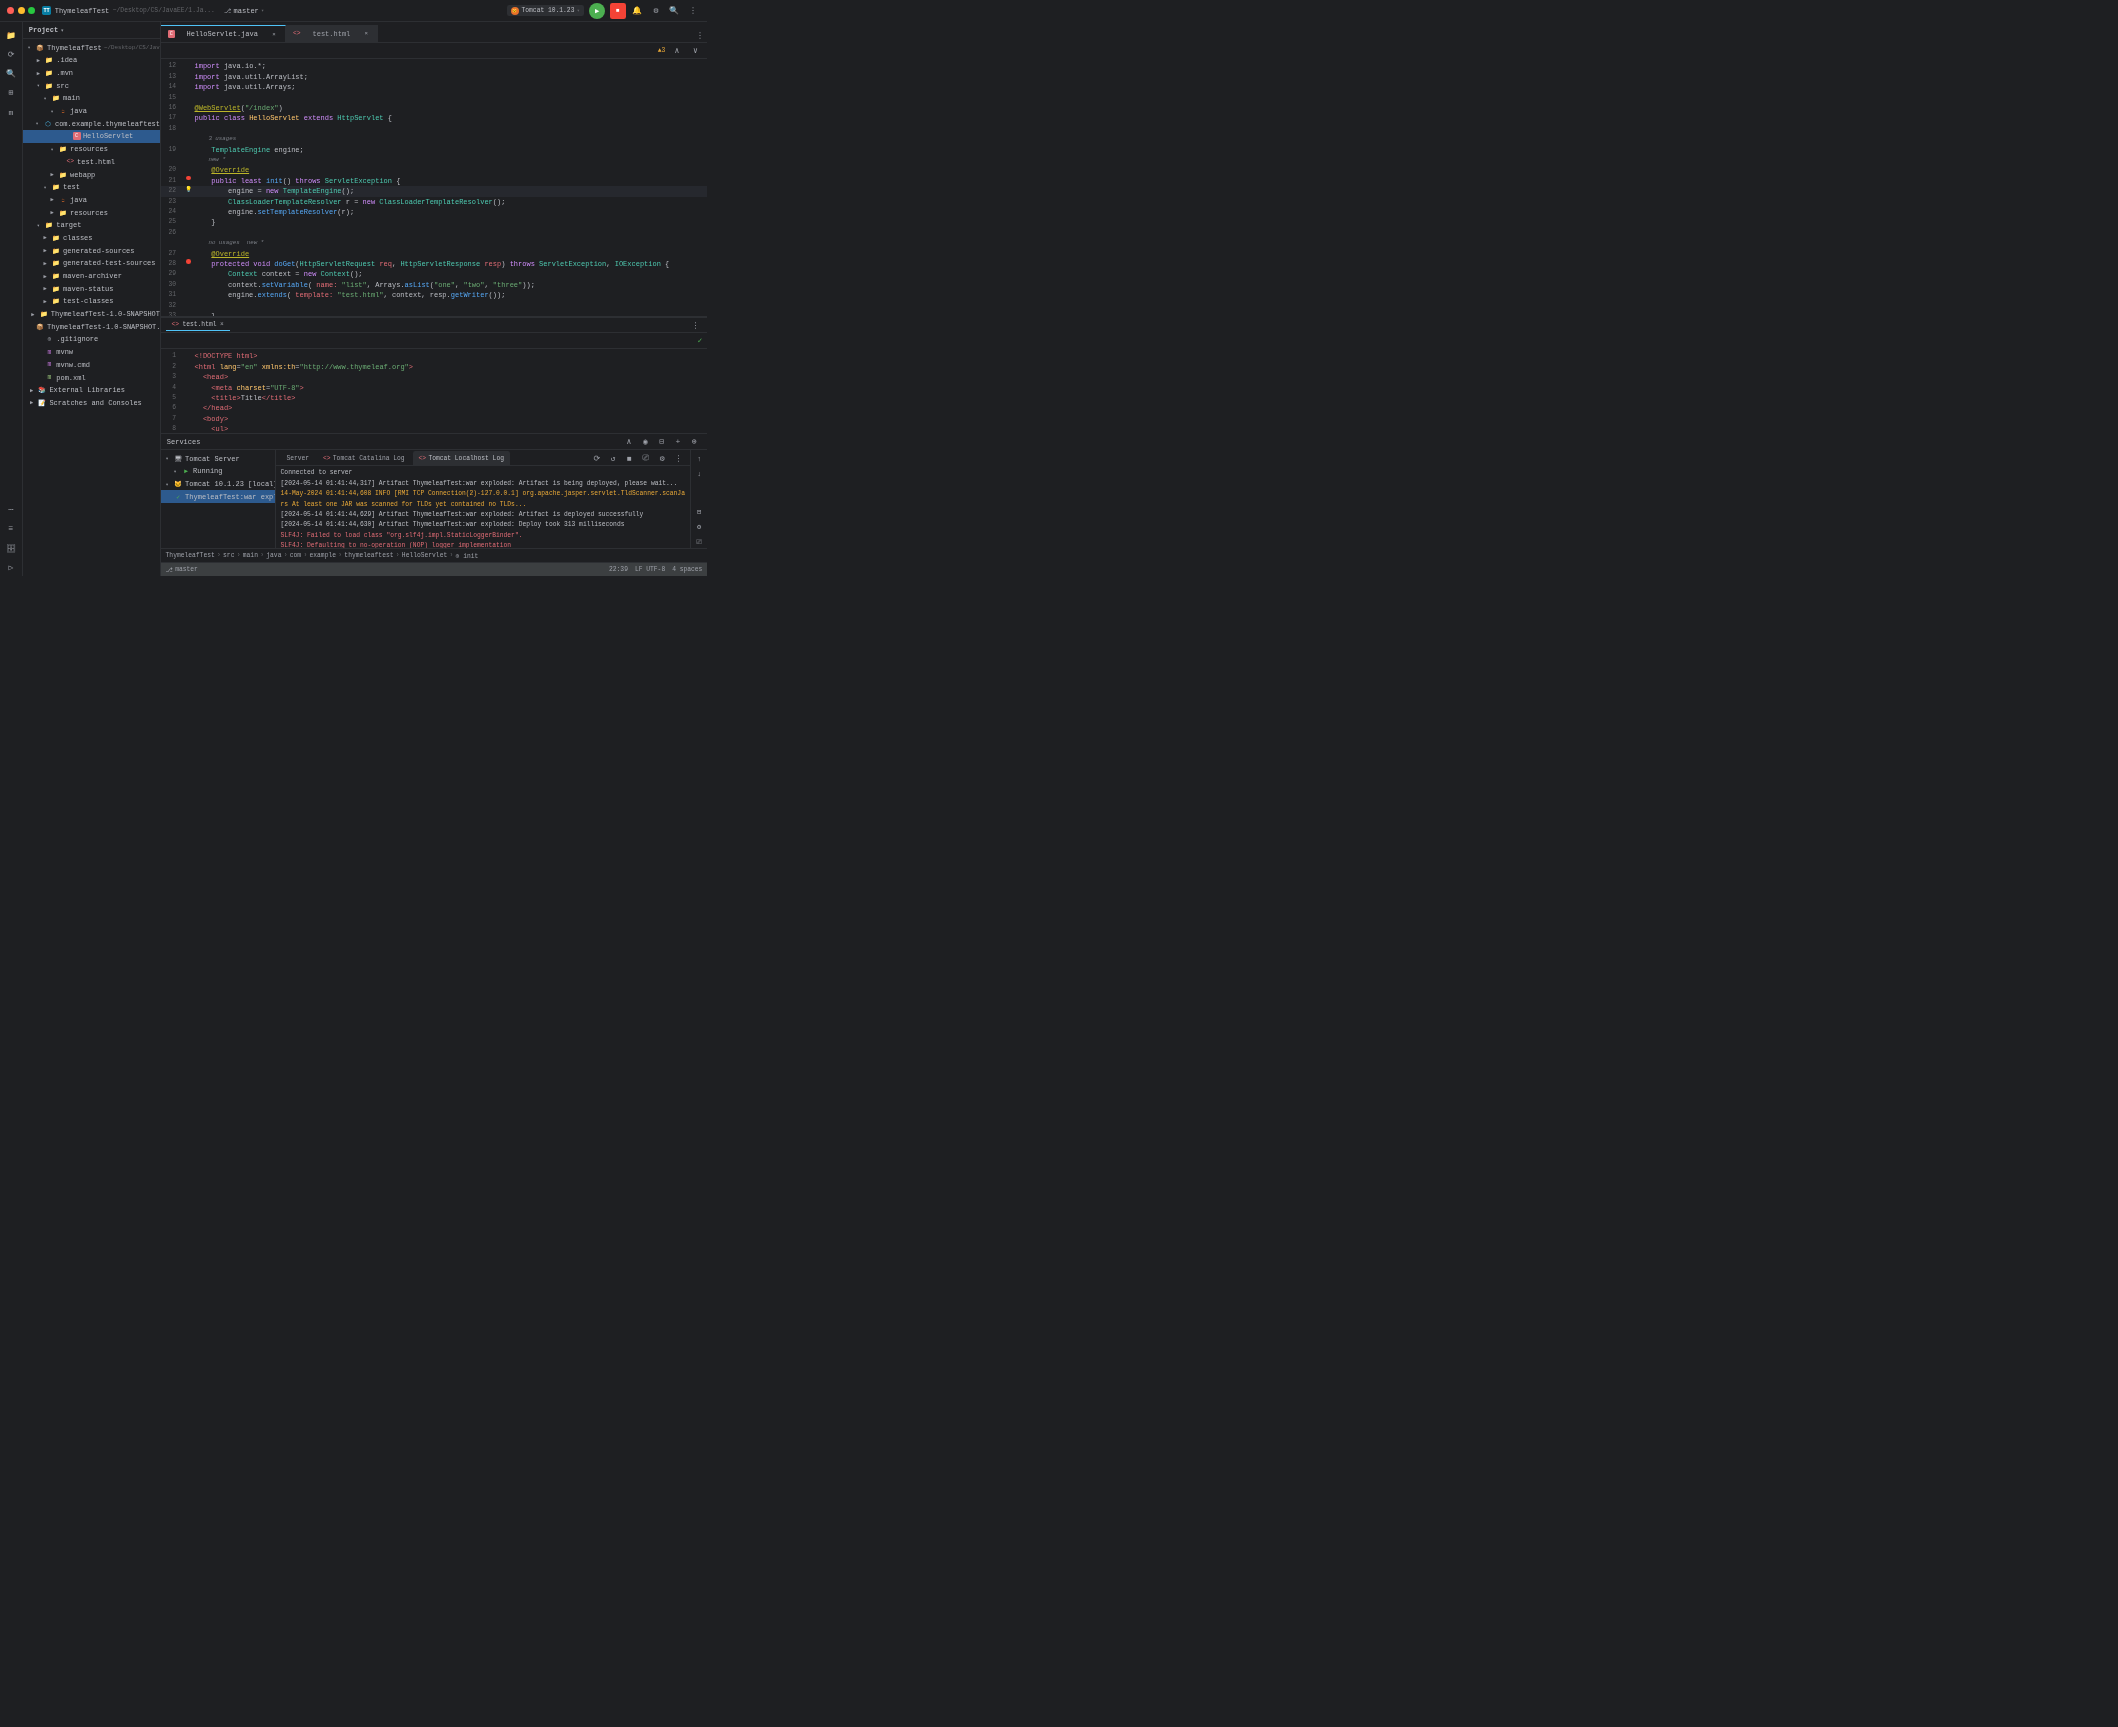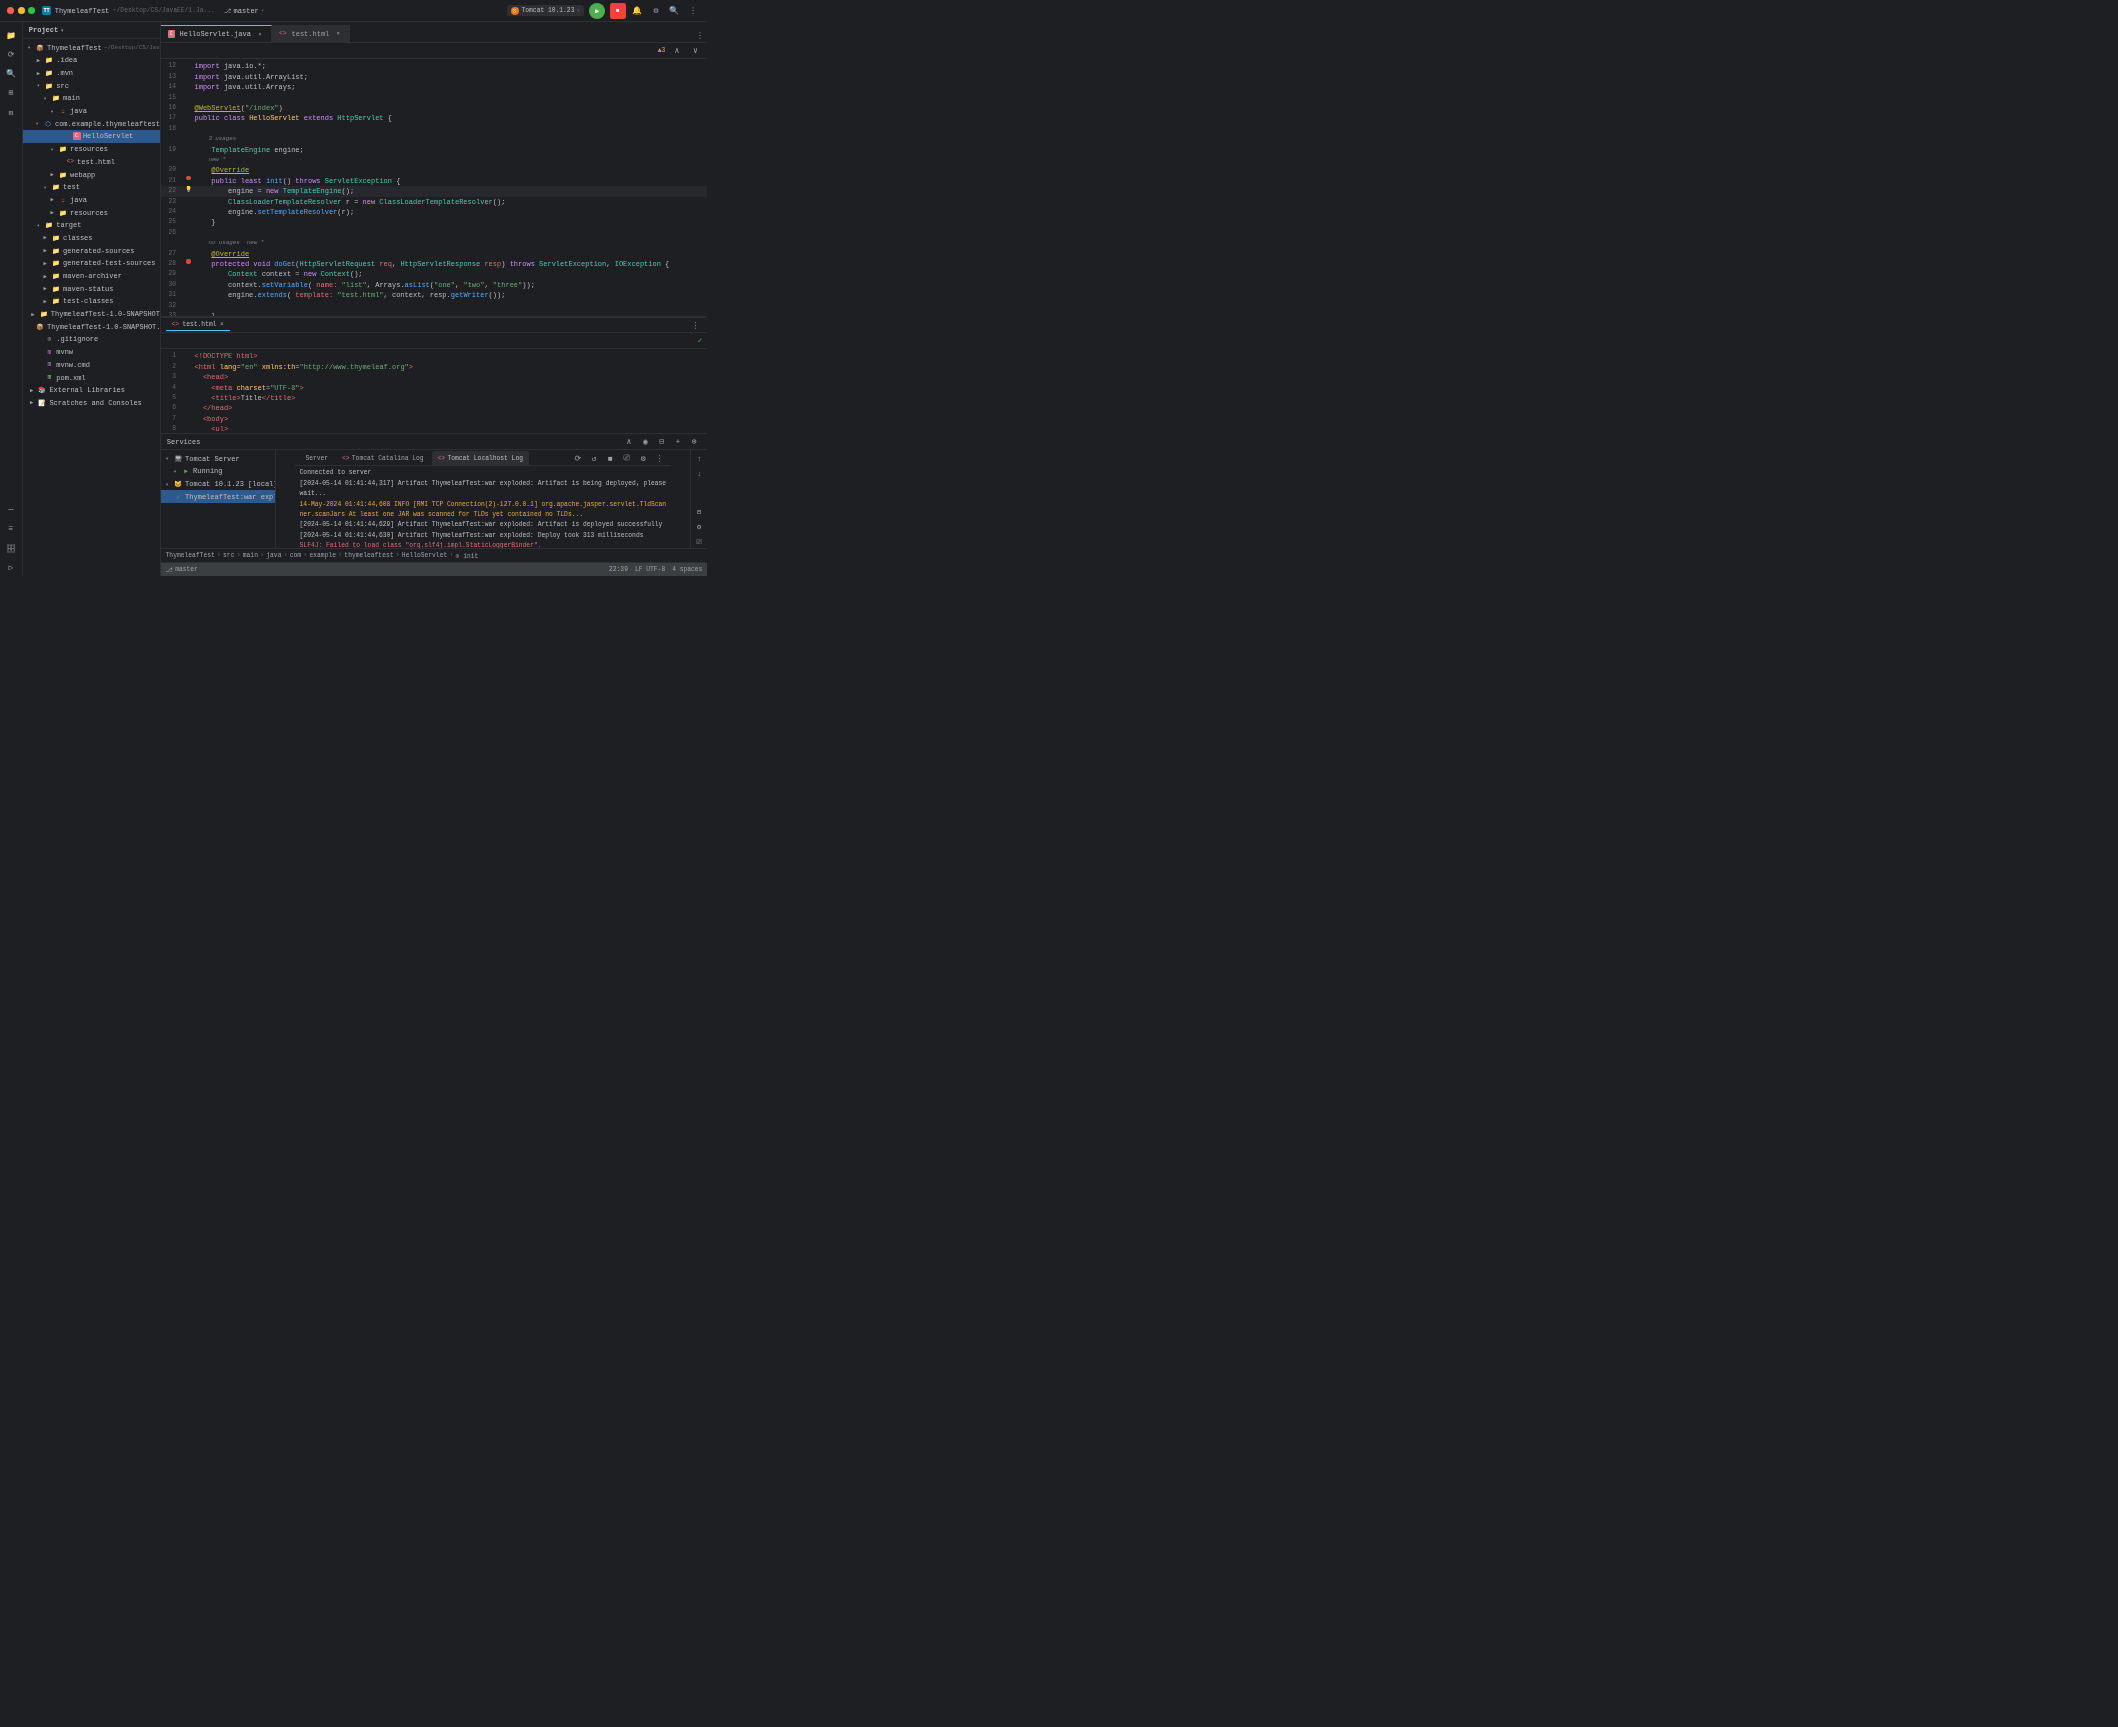--- a/index.html
+++ b/index.html
@@ -249,21 +249,21 @@
       display: flex;
       align-items: flex-end;
       border-bottom: 0.6px solid #2d2f33;
       flex-shrink: 0;
     }
     .editor-tab {
       display: flex;
       align-items: center;
       height: 17px;
       padding: 0 7px;
-      gap: 5px;
+      gap: 12px;
       font-size: 7px;
       color: #9da0a8;
       border-right: 0.6px solid #2d2f33;
       cursor: pointer;
       background: #2d2f33;
     }
     .editor-tab.active {
       background: #1e1f22;
       color: #bcbec4;
       border-top: 1.2px solid #4fc3f7;
@@ -415,21 +415,20 @@
     .services-toolbar {
       display: flex;
       align-items: center;
       gap: 2.3px;
       margin-left: auto;
     }
     .services-content {
       flex: 1;
       display: flex;
       overflow: hidden;
-      gap: 19px;
     }
     .services-tree {
       width: 115px;
       border-right: 0.6px solid #2d2f33;
       padding: 2.3px 0;
       overflow-y: auto;
     }
     .services-log {
       flex: 1;
       display: flex;

